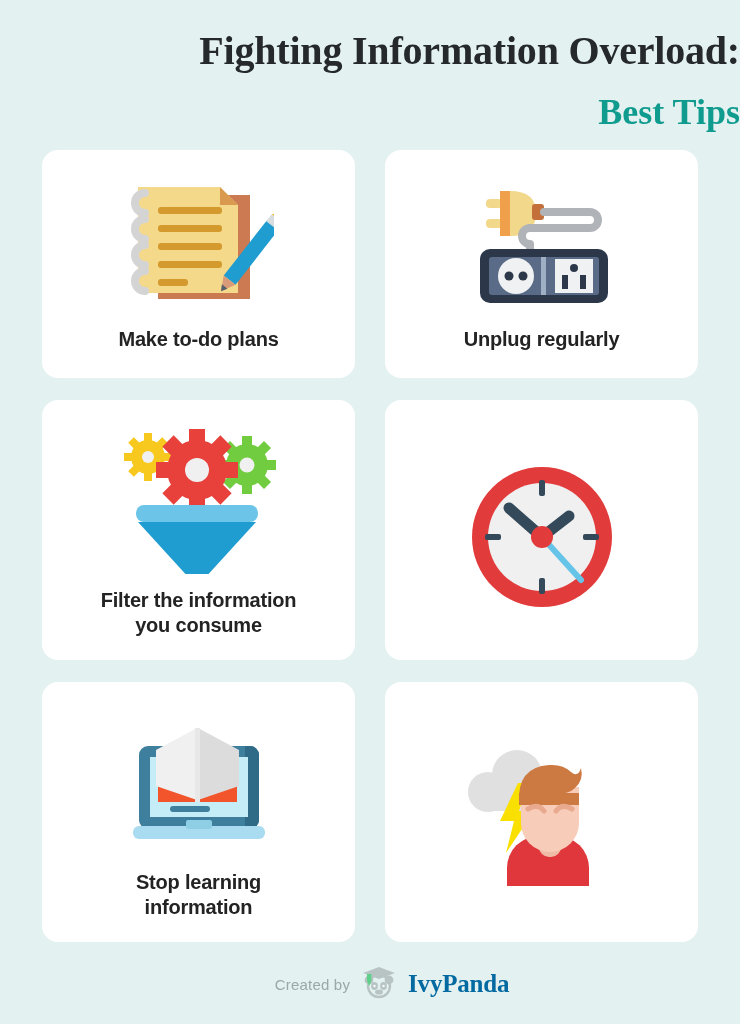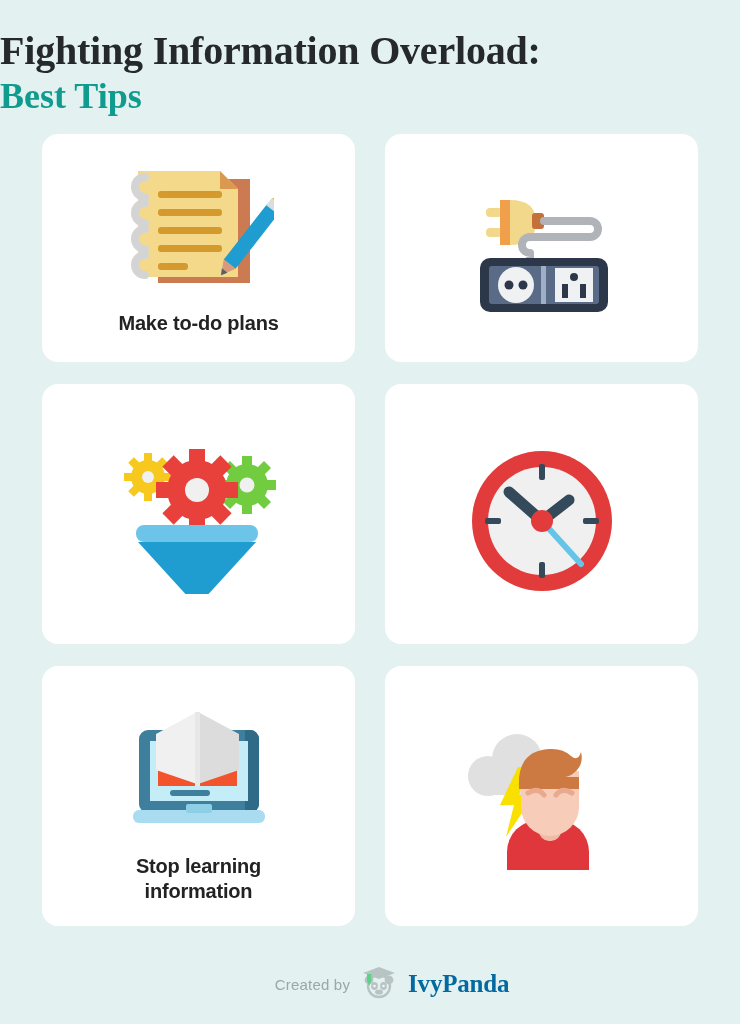--- a/index.html
+++ b/index.html
@@ -6,36 +6,36 @@
   body{
     width:740px;height:1024px;
     background:#e4f1f1;
     font-family:"Liberation Sans", sans-serif;
     overflow:hidden;
     position:relative;
   }
   .page{width:740px;height:1024px;position:relative;box-sizing:border-box;}
 
   
-  .header{padding-top:28px;text-align:left;}
+  .header{padding-top:28px;text-align:right;}
   .title-line1{
     font-family:"Liberation Serif", serif;
     font-weight:bold;
     font-size:40px;
     line-height:46px;
     color:#25292b;
     letter-spacing:-0.2px;
   }
   .title-line2{
     font-family:"Liberation Serif", serif;
     font-weight:bold;
     font-size:36px;
     line-height:44px;
     color:#0f9b8e;
-    margin-top:0;
+    margin-top:16px;
   }
 
   
   .grid{
     margin:16px auto 0 auto;
     width:656px;
     display:grid;
     grid-template-columns:313px 313px;
     grid-template-rows:228px 260px 260px;
     column-gap:30px;
@@ -152,20 +152,21 @@
           <rect x="79" y="76" width="5" height="38" fill="#9fb0c4"></rect>
           <circle cx="54" cy="95" r="18" fill="#f0f1f2"></circle>
           <circle cx="47" cy="95" r="4.5" fill="#2c3849"></circle>
           <circle cx="61" cy="95" r="4.5" fill="#2c3849"></circle>
           <rect x="93" y="78" width="38" height="34" fill="#f0f1f2"></rect>
           <circle cx="112" cy="87" r="4" fill="#2c3849"></circle>
           <rect x="100" y="94" width="6" height="14" fill="#2c3849"></rect>
           <rect x="118" y="94" width="6" height="14" fill="#2c3849"></rect>
         </svg>
       </div>
+      <div class="label">Unplug regularly</div>
     </div>
 
     <div class="card">
       <div class="art">
         <svg width="165" height="145" viewBox="0 0 165 145" xmlns="http://www.w3.org/2000/svg">
 
           <g transform="translate(32,28)" fill="#f7c81e">
             <circle cx="0" cy="0" r="17"></circle>
             <g>
               <rect x="-4" y="-24" width="8" height="10"></rect>
@@ -208,20 +209,22 @@
               <rect x="25" y="-8" width="16" height="16" transform="rotate(45)"></rect>
             </g>
             <circle cx="0" cy="0" r="12" fill="#f0f0f0"></circle>
           </g>
 
           <rect x="20" y="76" width="122" height="17" rx="8" fill="#6cc5e8"></rect>
           <path d="M22 93 H140 L88 150 H74 Z" fill="#1f9dd0"></path>
           <path d="M74 116 h14 v29 l-14 -8 Z" fill="#1f9dd0"></path>
         </svg>
       </div>
+      <div class="label">Filter the information
+you consume</div>
     </div>
 
     <div class="card">
       <div class="art">
         <svg width="146" height="146" viewBox="0 0 146 146" xmlns="http://www.w3.org/2000/svg">
           <circle cx="73" cy="73" r="70" fill="#e23b3b"></circle>
           <circle cx="73" cy="73" r="54" fill="#f0f0f0"></circle>
           <g fill="#344a5a">
             <rect x="70" y="16" width="6" height="16" rx="2"></rect>
             <rect x="70" y="114" width="6" height="16" rx="2"></rect>

